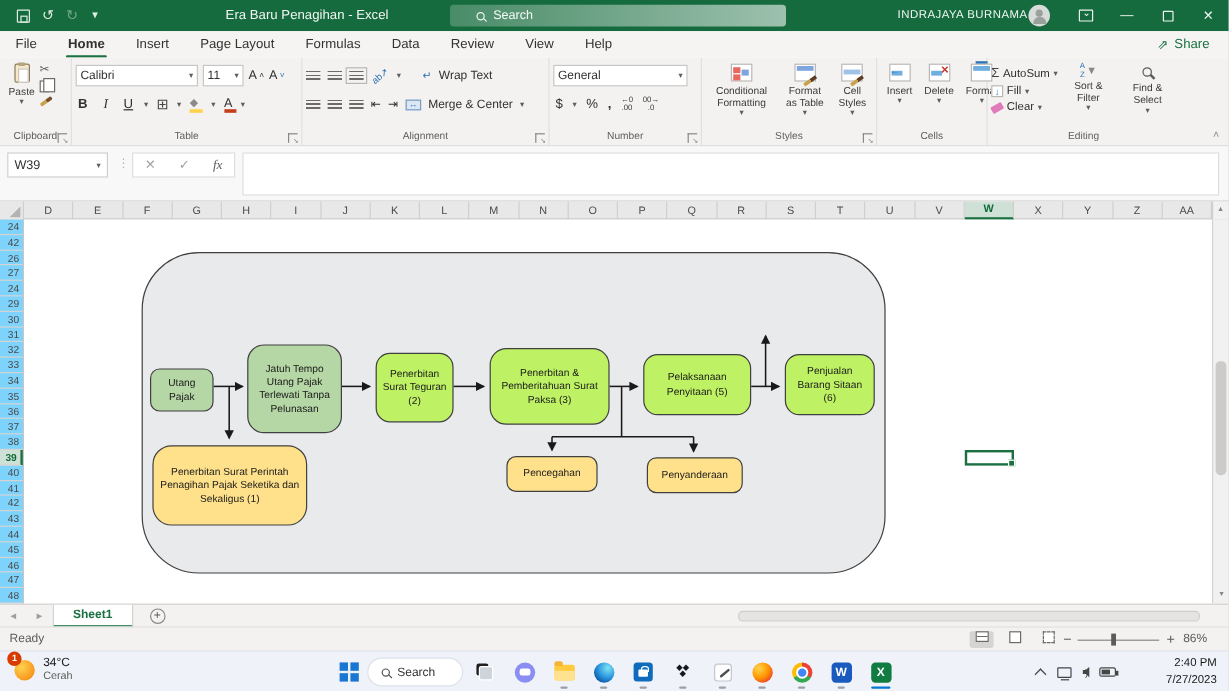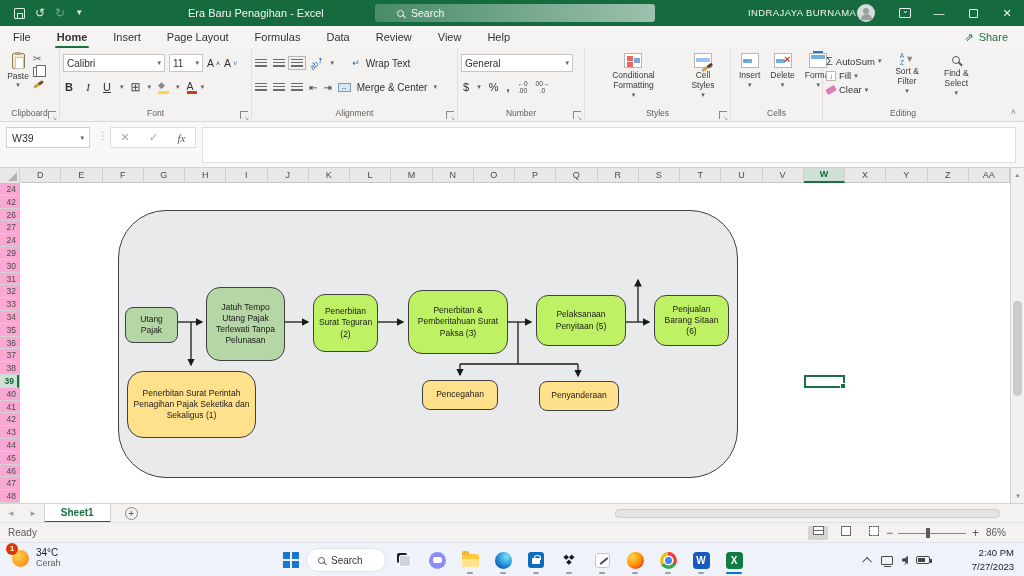--- a/index.html
+++ b/index.html
@@ -120,21 +120,21 @@
   .finput { position:absolute; left:202px; top:5px; right:8px; height:36px; background:#fff; border:1px solid #e0dedc; font-size:11px; color:#222; padding:2px 4px; }
 
   
   .colrow { position:absolute; left:0; top:168px; width:1024px; height:15px; display:flex; background:#e8e8e8; border-bottom:1px solid #c6c6c6; }
   .corner { width:20px; height:15px; border-right:1px solid #cfcfcf; position:relative; background:#e8e8e8; }
   .corner::after { content:""; position:absolute; right:2px; bottom:2px; border-left:9px solid transparent; border-bottom:9px solid #b5b3b1; }
   .colh { width:41.25px; height:15px; font-size:9px; color:#4b4a48; text-align:center; line-height:15px; border-right:1px solid #cfcfcf; }
   .colh.sel { background:#cfe0d7; color:#0c6b35; font-weight:bold; border-bottom:2px solid #1a7041; line-height:13px; }
   .vscroll-top { width:13.5px; height:15px; background:#f1f1f1; border-left:1px solid #cfcfcf; font-size:6px; color:#8a8886; text-align:center; line-height:15px; }
 
-  .rowcol { position:absolute; left:0; top:183px; width:20px; height:320px; background:#f9a8d4; border-right:1px solid #c6c6c6; }
+  .rowcol { position:absolute; left:0; top:183px; width:20px; height:320px; background:#7dd3fc; border-right:1px solid #c6c6c6; }
   .rowh { height:12.8px; font-size:8.5px; color:#4b4a48; text-align:right; padding-right:3px; line-height:12.8px; border-bottom:1px solid #d4d4d4; }
   .rowh.sel { background:#cfe0d7; color:#0c6b35; font-weight:bold; border-right:2px solid #1a7041; }
 
   
   .sheet { position:absolute; left:20px; top:183px; width:990px; height:320px; background:#fff; overflow:hidden; }
   .fc-container { position:absolute; left:98px; top:27px; width:620px; height:268px; background:#e9eaec; border:1.5px solid #3f3f3f; border-radius:48px; }
   .fc-svg { position:absolute; left:0; top:0; width:990px; height:320px; }
   .fc-node { position:absolute; border:1.2px solid #404040; display:flex; align-items:center; justify-content:center; text-align:center; font-size:8.5px; line-height:1.3; color:#1a1a1a; padding:2px 4px; }
   .c-green { background:#b5d6a5; }
   .c-blue  { background:#bef264; }
@@ -313,21 +313,21 @@
           <span class="bi u">U</span>
           <span class="dd">▾</span>
           <span class="ic-border">⊞</span>
           <span class="dd">▾</span>
           <span class="ic-fill"></span>
           <span class="dd">▾</span>
           <span class="ic-fontcolor">A</span>
           <span class="dd">▾</span>
         </div>
       </div>
-      <div class="grp-label">Font</div>
+      <div class="grp-label">Table</div>
       <span class="launcher"></span>
     </div>
 
     <div class="grp" style="width:206px;">
       <div class="grp-body" style="display:flex; flex-direction:column;">
         <div class="rrow" style="gap:6px;">
           <span class="bars"></span>
           <span class="bars"></span>
           <span class="bars" style="outline:1px solid #b9b7b5; outline-offset:2px;"></span>
           <span class="ic-orient">ab↗</span>
@@ -370,20 +370,25 @@
       </div>
       <div class="grp-label">Number</div>
       <span class="launcher"></span>
     </div>
 
     <div class="grp" style="width:146px;">
       <div class="grp-body" style="display:flex; justify-content:space-around;">
         <div class="bigbtn">
           <span class="sic sic-cf"></span>
           <span>Conditional Formatting</span>
+          <span class="dd">▾</span>
+        </div>
+        <div class="bigbtn">
+          <span class="sic sic-ft"></span>
+          <span>Format as Table</span>
           <span class="dd">▾</span>
         </div>
         <div class="bigbtn">
           <span class="sic sic-cs"></span>
           <span>Cell Styles</span>
           <span class="dd">▾</span>
         </div>
       </div>
       <div class="grp-label">Styles</div>
       <span class="launcher"></span>

